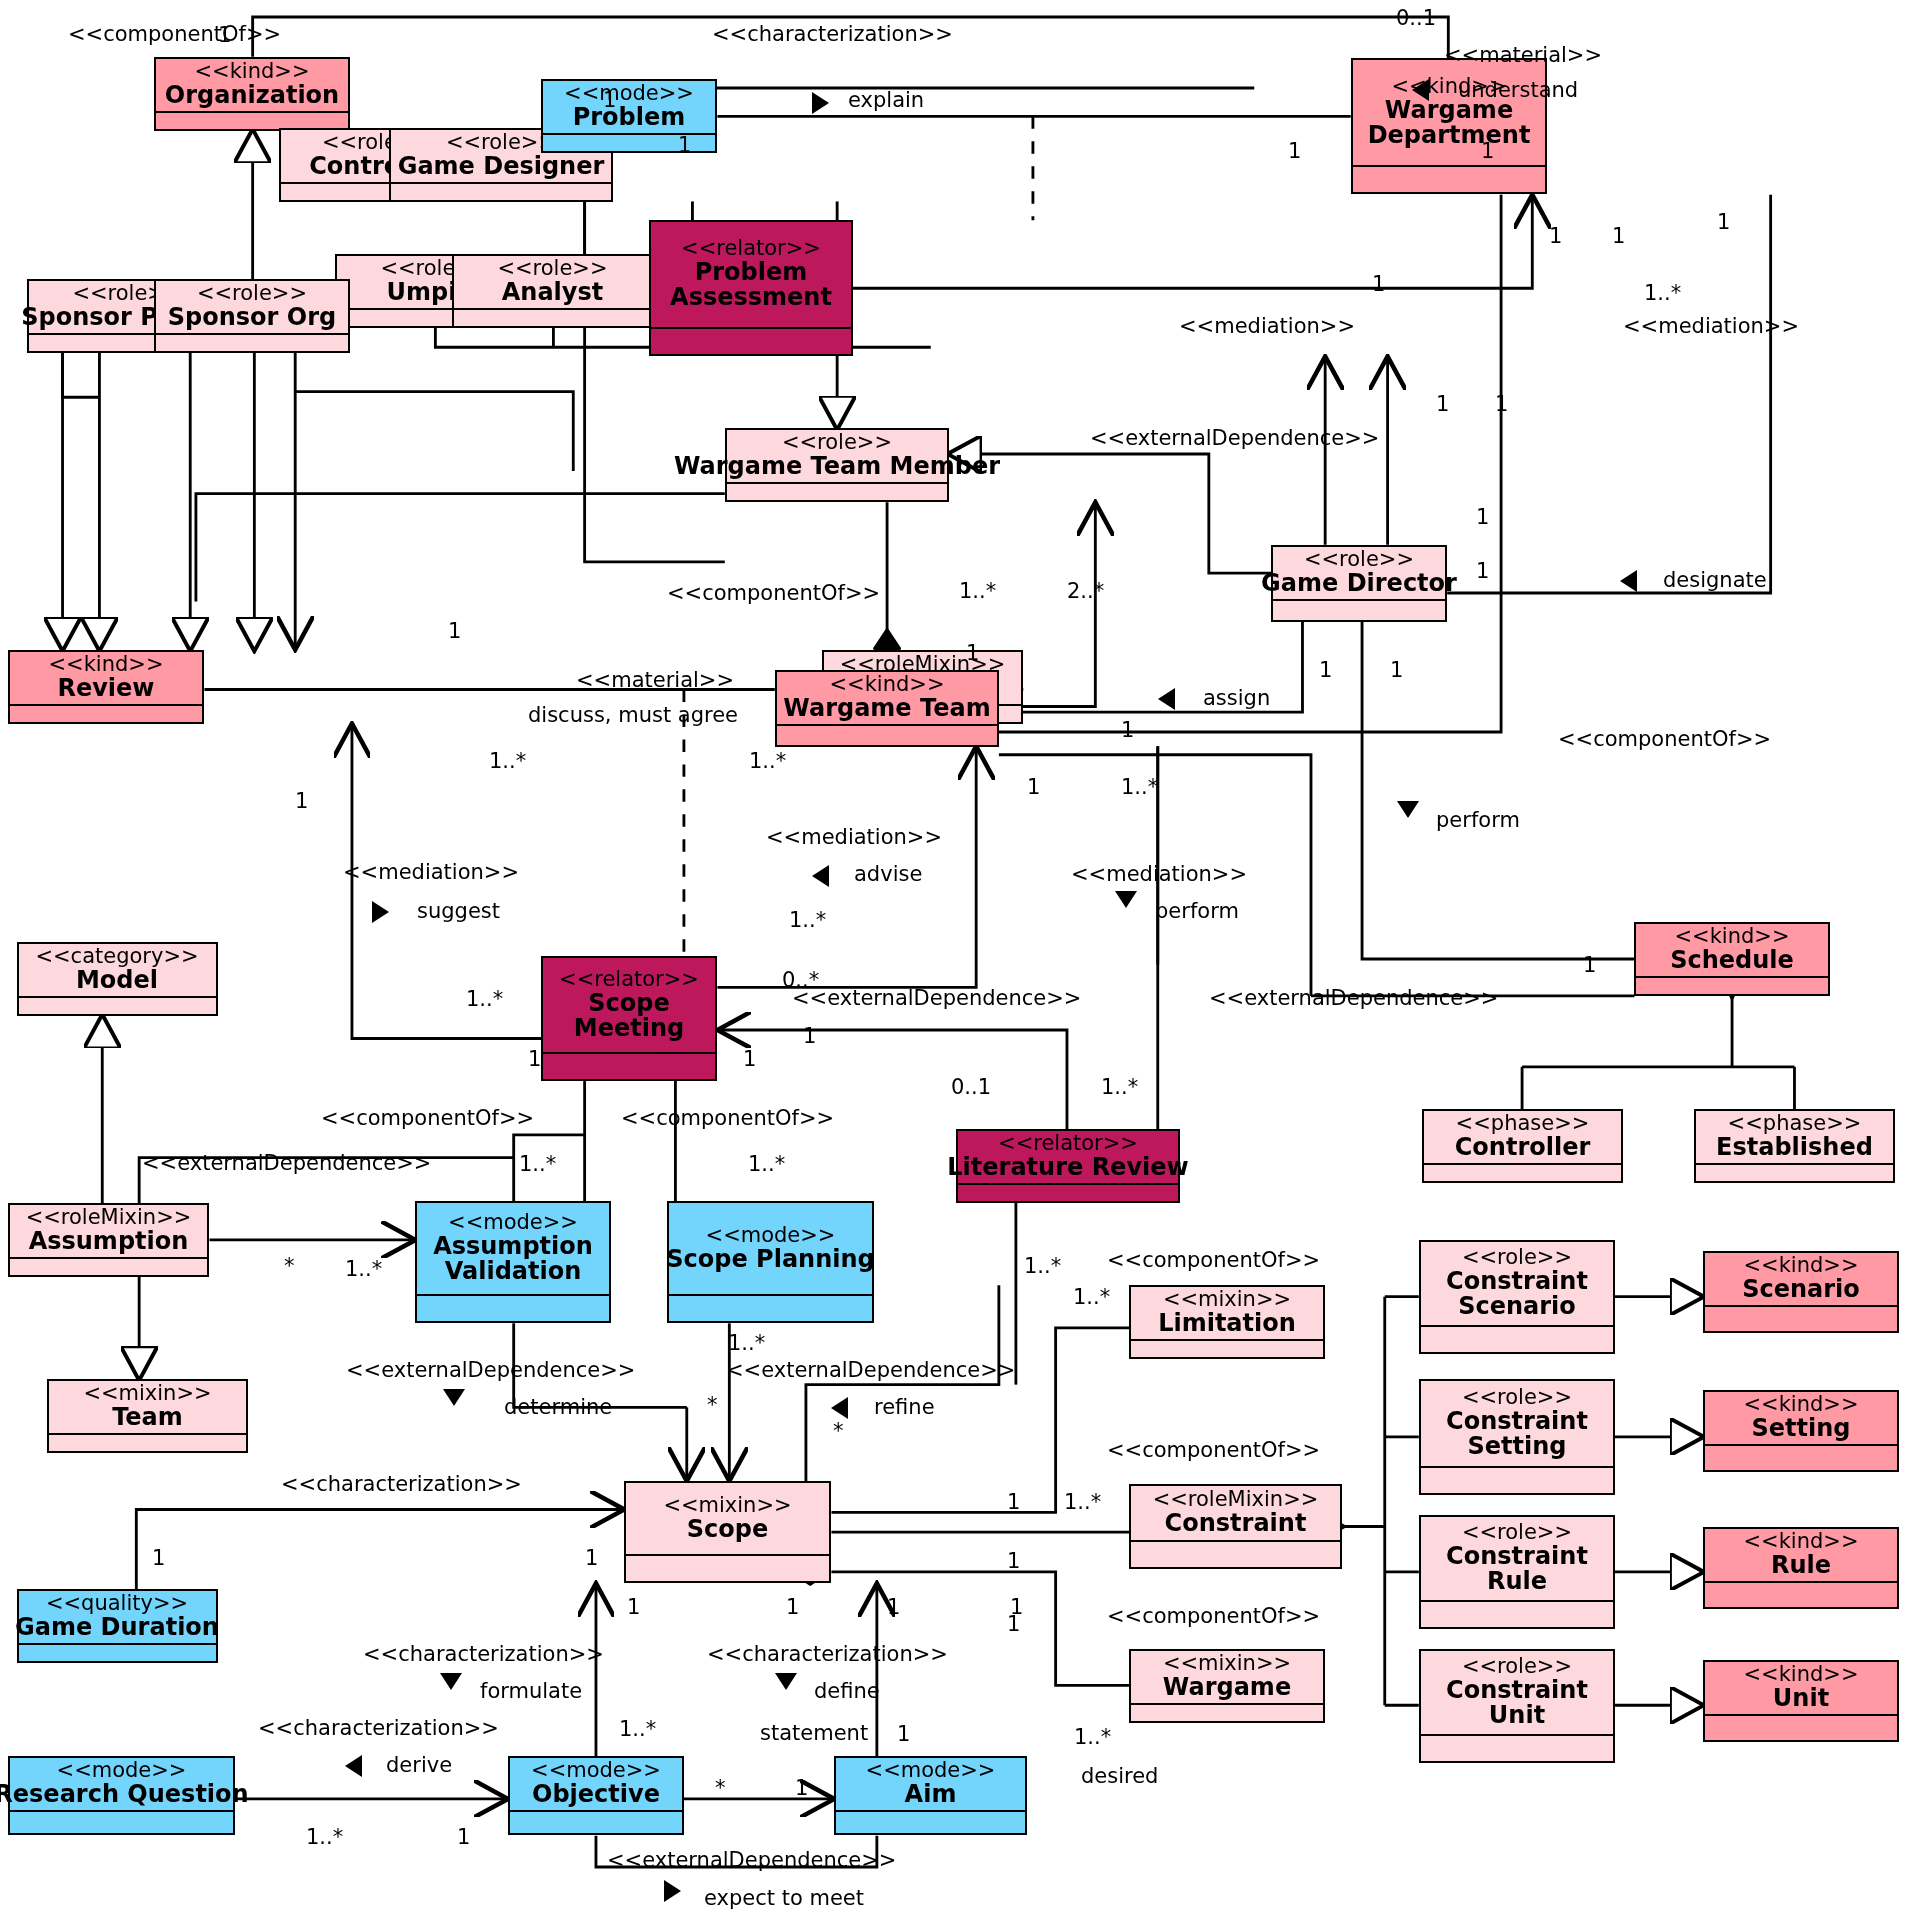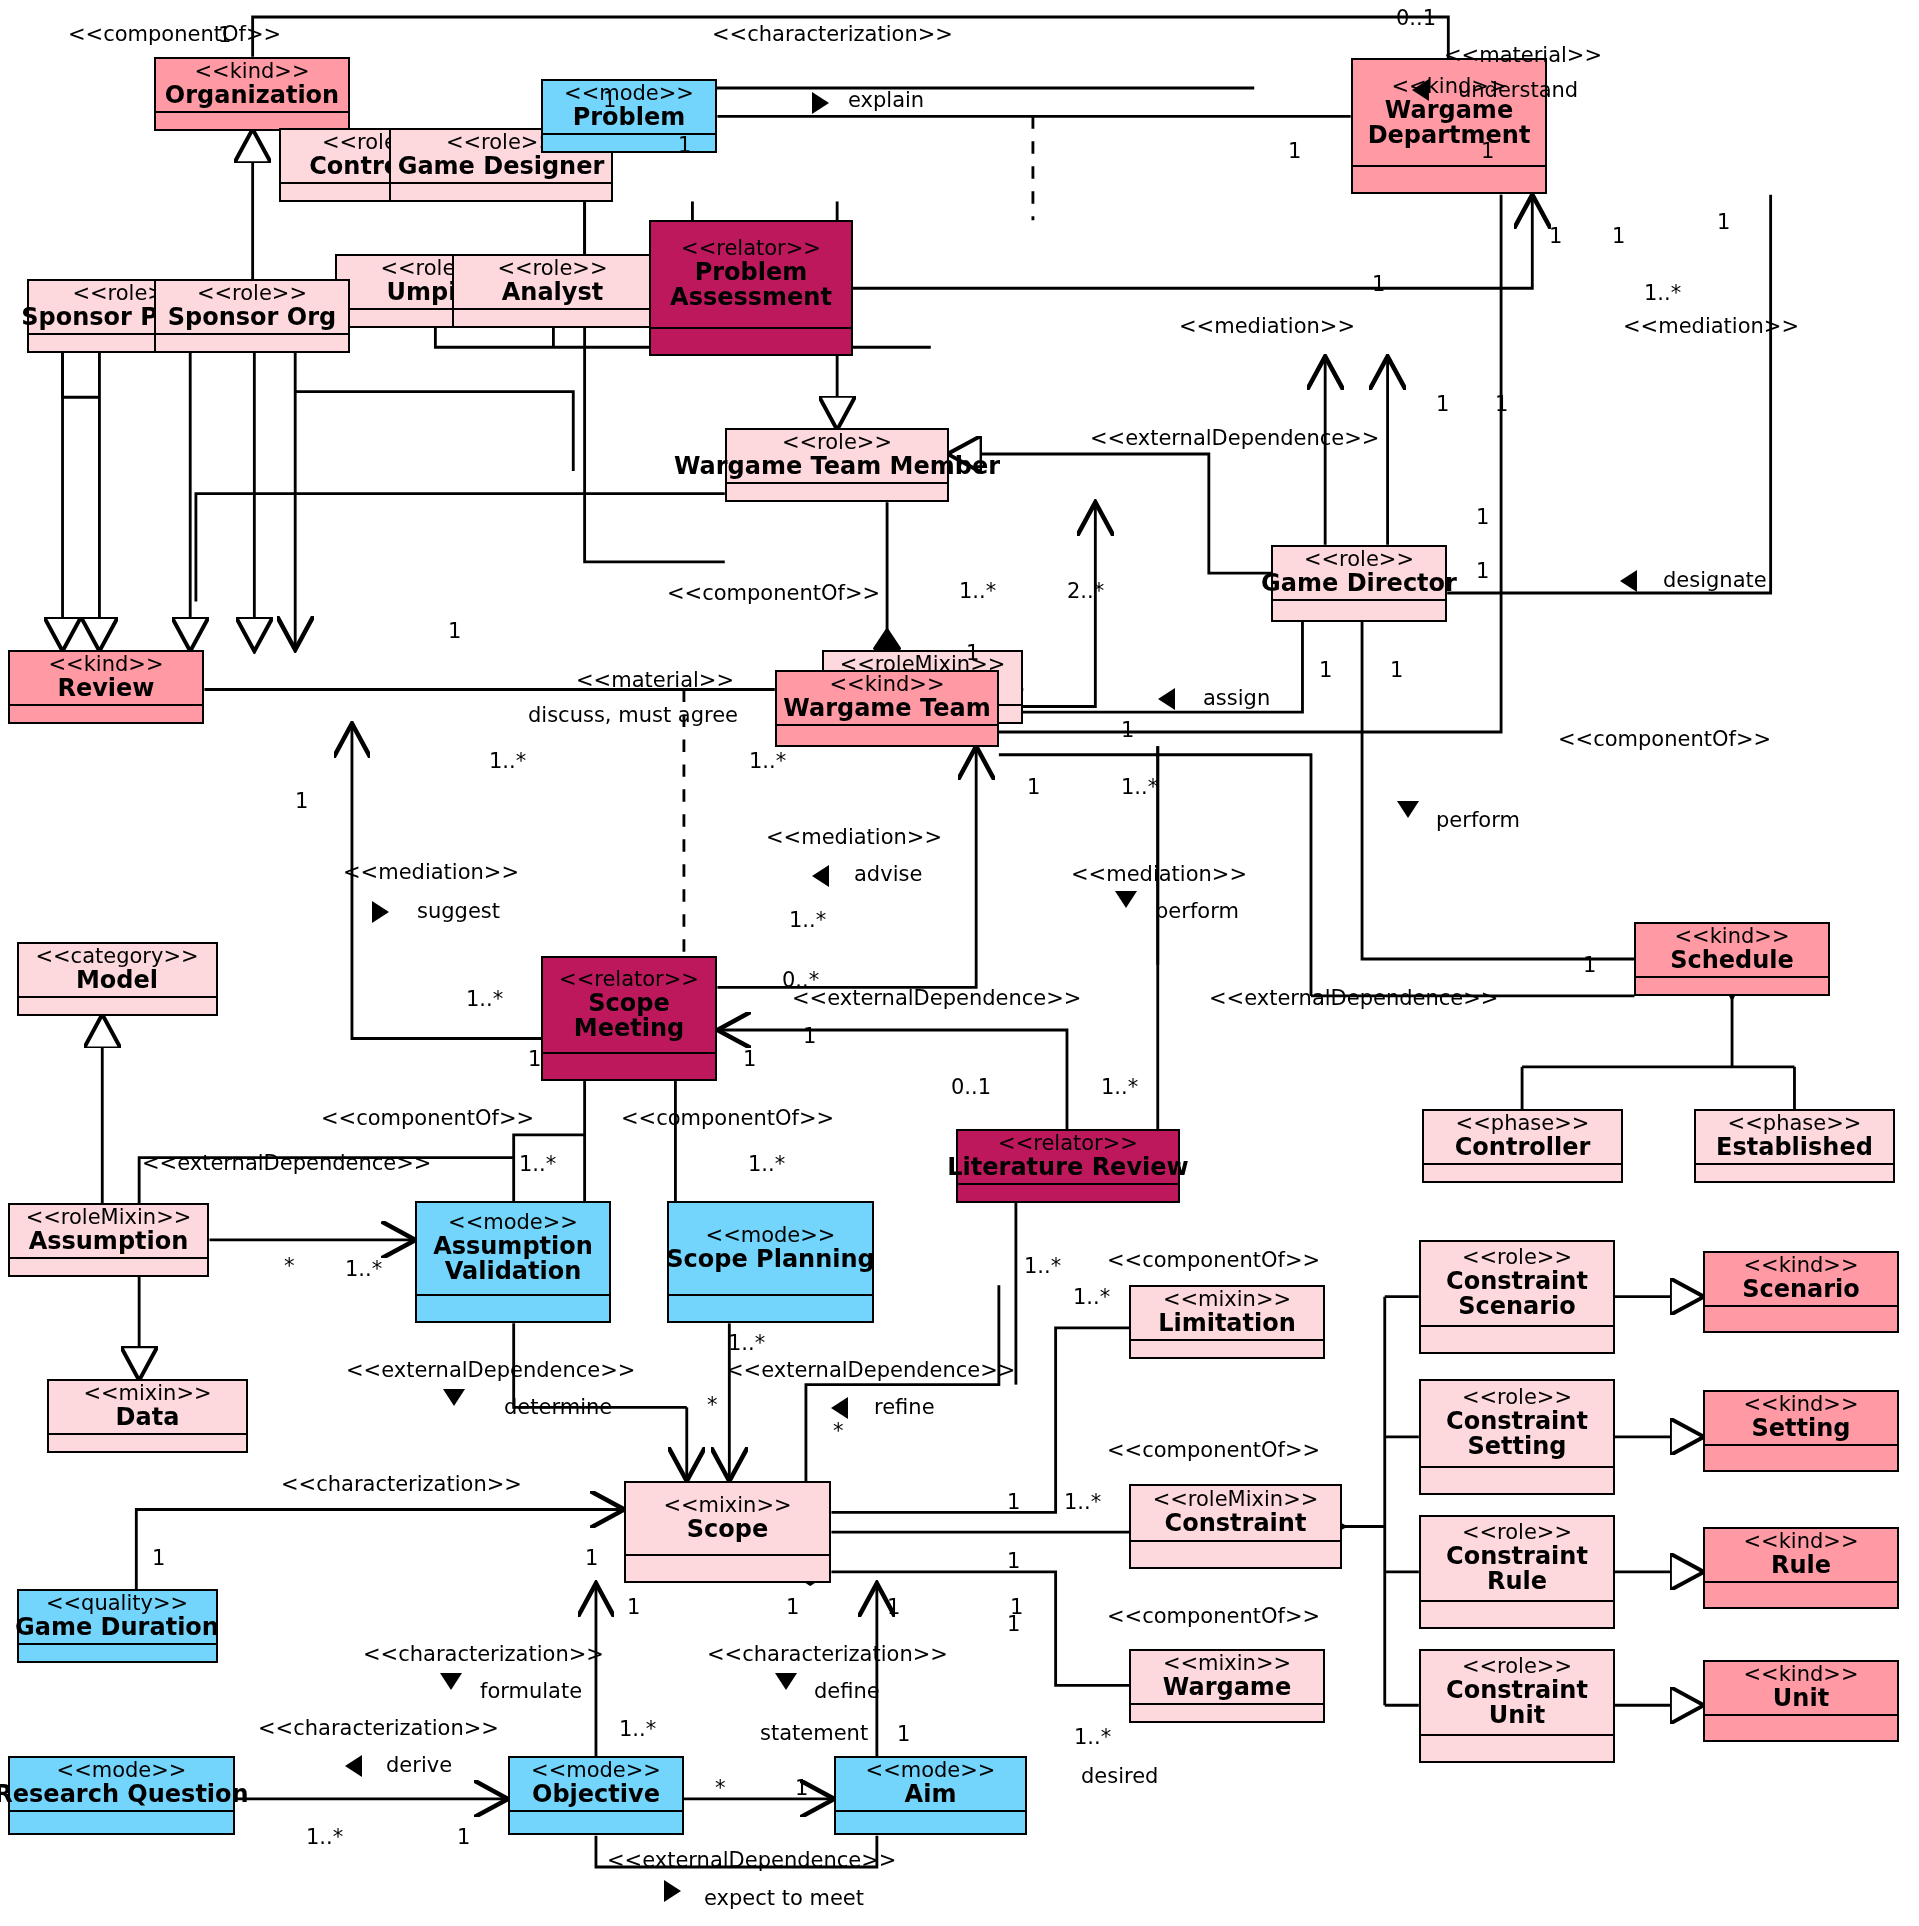--- a/index.html
+++ b/index.html
@@ -330,21 +330,21 @@
     <div class="cls c-role" style="left: 1694px; top: 1109px; width: 201px; height: 74px;">
       <div class="top">
         <div class="stereo">&lt;&lt;phase&gt;&gt;</div>
         <div class="nm">Established</div>
       </div>
       <div class="bot"></div>
     </div>
     <div class="cls c-role" style="left: 47px; top: 1379px; width: 201px; height: 74px;">
       <div class="top">
         <div class="stereo">&lt;&lt;mixin&gt;&gt;</div>
-        <div class="nm">Data</div>
+        <div class="nm">Team</div>
       </div>
       <div class="bot"></div>
     </div>
     <div class="cls c-role" style="left: 1129px; top: 1285px; width: 196px; height: 74px;">
       <div class="top">
         <div class="stereo">&lt;&lt;mixin&gt;&gt;</div>
         <div class="nm">Limitation</div>
       </div>
       <div class="bot"></div>
     </div>

